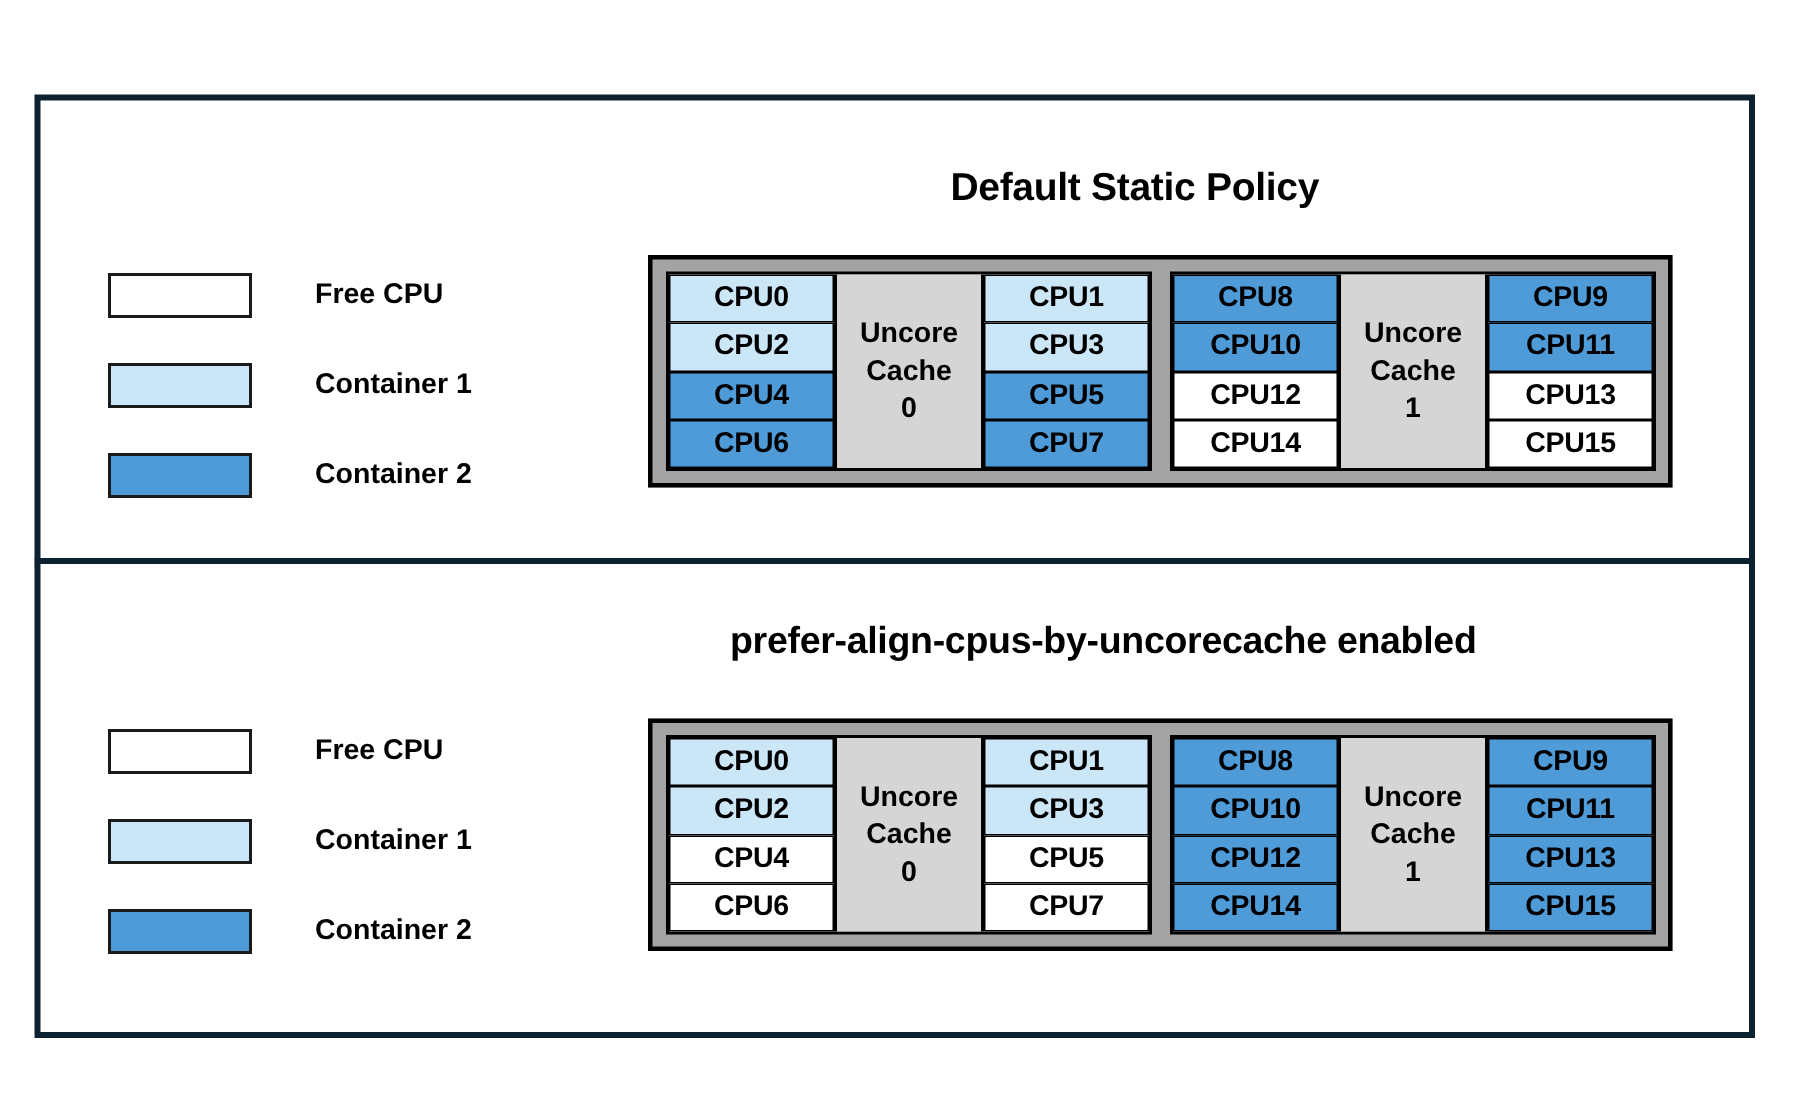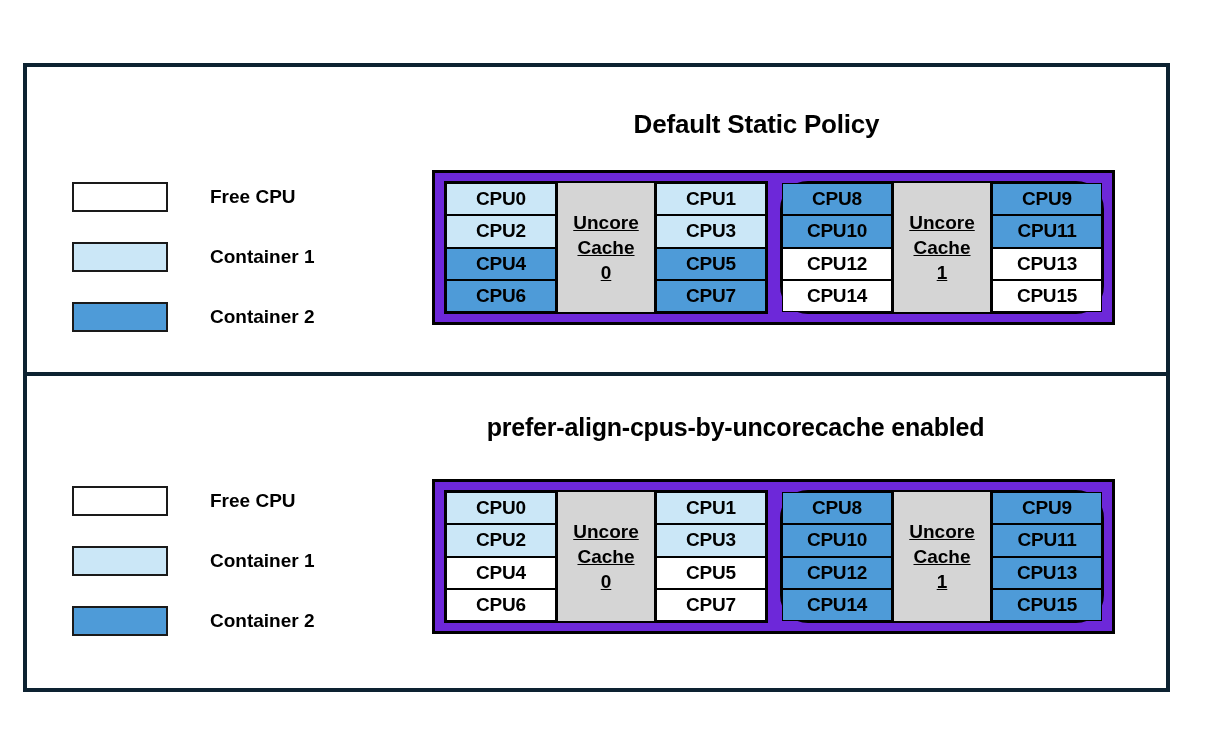--- a/index.html
+++ b/index.html
@@ -77,37 +77,37 @@
     font-size: 19px;
     font-weight: bold;
     color: #000000;
     white-space: nowrap;
   }
 
   
   .diagram {
     position: absolute;
     border: 3px solid #000000;
-    background: #6d28d9;
+    background: #a3a3a3;
     box-sizing: border-box;
     display: flex;
     align-items: center;
     padding: 8px 9px;
   }
   #panel-top .diagram    { left: 405px; top: 103px; width: 683px; height: 155px; }
   #panel-bottom .diagram { left: 405px; top: 103px; width: 683px; height: 155px; }
 
   .cache-group {
     display: flex;
     align-items: stretch;
     height: 100%;
     border: 2px solid #000000;
     box-sizing: border-box;
   }
-  .cache-group + .cache-group { margin-left: 12px; border-radius: 28px; }
+  .cache-group + .cache-group { margin-left: 12px; }
 
   .cpu-col {
     display: flex;
     flex-direction: column;
     width: 110px;
   }
   .cpu-cell {
     flex: 1 1 0;
     border: 1px solid #000000;
     box-sizing: border-box;
@@ -131,21 +131,20 @@
     box-sizing: border-box;
     display: flex;
     flex-direction: column;
     align-items: center;
     justify-content: center;
     font-size: 19px;
     font-weight: bold;
     color: #000000;
     line-height: 1.32;
     text-align: center;
-    text-decoration: underline;
   }
 </style>
 </head>
 <body>
 
 <div class="panel" id="panel-top">
   <div class="panel-title">Default Static Policy</div>
 
   <div class="legend">
     <div class="legend-row">

